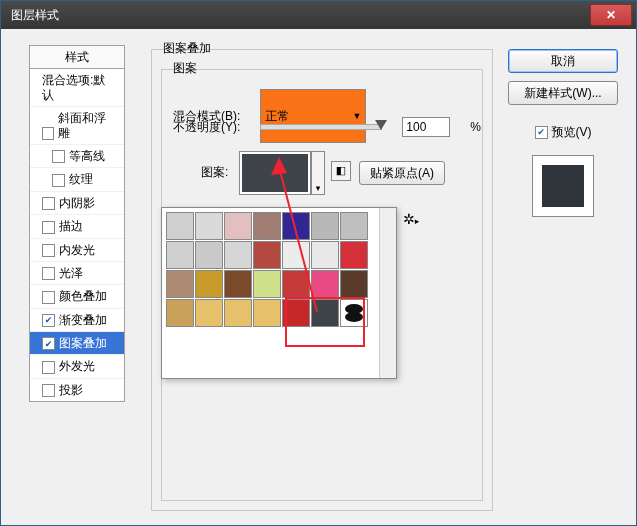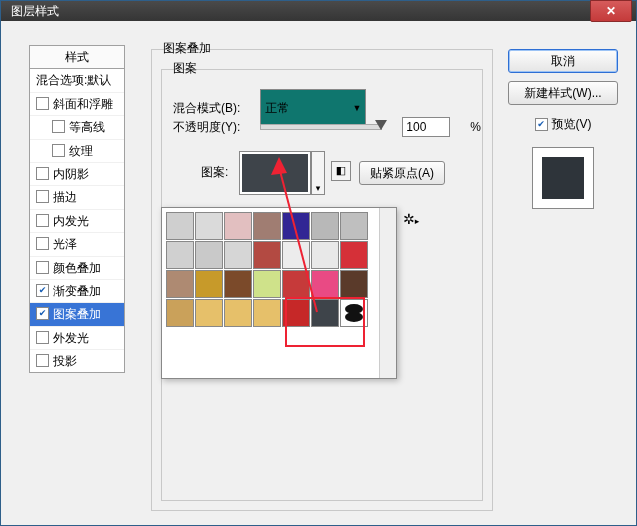--- a/index.html
+++ b/index.html
@@ -1,54 +1,54 @@
 <!DOCTYPE html>
 <html><head>
 <meta charset="utf-8">
 <style>
 body{margin:0;font:12px/1.2 "Microsoft YaHei",SimSun,Arial;background:#fff;user-select:none}
 .window{width:637px;height:526px;border:1px solid #2e5f8a;box-sizing:border-box;background:#f0f0f0;position:relative}
-.titlebar{height:20px;background:linear-gradient(#4a4a4a,#353535);display:flex;align-items:center;padding:0 4px;color:#fff}
+.titlebar{height:28px;background:linear-gradient(#4a4a4a,#353535);display:flex;align-items:center;padding:0 4px;color:#fff}
 .titlebar .ttl{flex:1;padding-left:6px;font-size:12px}
 .close-btn{width:40px;height:20px;background:linear-gradient(#d65b5b,#c43a3a);color:#fff;display:flex;align-items:center;justify-content:center;border:1px solid #8a2a2a;border-radius:0 0 2px 2px;font-weight:bold;font-family:Arial;cursor:pointer}
 .styles-box{position:absolute;top:44px;left:28px;width:96px}
 .styles-box .hdr{border:1px solid #a0a0a0;border-bottom:none;padding:4px 4px;text-align:center;background:#fafafa}
 .styles-list{border:1px solid #a0a0a0;background:#fff}
-.row{padding:4px 6px;display:flex;align-items:flex-start;gap:4px;border-bottom:1px solid #f0f0f0;cursor:pointer}
+.row{padding:4px 12px;display:flex;align-items:flex-end;gap:4px;border-bottom:1px solid #f0f0f0;cursor:pointer}
 .row:last-child{border-bottom:none}
 .row.indent{padding-left:22px}
 .row.sel{background:#3874d6;color:#fff}
 .cb{width:11px;height:11px;border:1px solid #888;background:#fff;display:inline-flex;align-items:center;justify-content:center;font-size:9px;color:#1a5fb4}
 .cb.chk::before{content:"✔"}
 .section-label{position:absolute;top:40px;left:158px;padding:0 4px;z-index:2}
 .section-box{position:absolute;top:48px;left:150px;width:340px;height:460px;border:1px solid #c8c8c8}
 .inner-label{position:absolute;top:60px;left:168px;padding:0 4px;z-index:2}
 .inner-box{position:absolute;top:68px;left:160px;width:320px;height:430px;border:1px solid #c8c8c8}
 .field-row{position:absolute;left:172px;display:flex;align-items:center;gap:20px}
-.combo{border:1px solid #888;background:#0f766e;height:20px;display:flex;align-items:center;padding:8px 4px;min-width:96px;justify-content:space-between;cursor:pointer}
+.combo{border:1px solid #888;background:#f97316;height:20px;display:flex;align-items:center;padding:16px 4px;min-width:96px;justify-content:space-between;cursor:pointer}
 .tri{font-size:9px}
 .slider{width:120px;height:4px;background:#ddd;border:1px solid #aaa;position:relative}
 .slider .thumb{position:absolute;right:-6px;top:-5px;width:0;height:0;border-left:6px solid transparent;border-right:6px solid transparent;border-top:10px solid #555}
 .num{width:40px;height:18px;border:1px solid #888;background:#fff;text-align:left;padding:0 3px;line-height:18px}
 .pattern-label{position:absolute;top:164px;left:200px}
 .pattern-well{position:absolute;top:150px;left:238px;width:70px;height:42px;border:1px solid #888;background:#3e444a;box-shadow:inset 0 0 0 2px #fff;cursor:pointer}
 .pattern-dd{position:absolute;top:150px;left:310px;width:12px;height:42px;border:1px solid #888;background:#f4f4f4;display:flex;align-items:flex-end;justify-content:center;cursor:pointer}
 .snap-icon{position:absolute;top:160px;left:330px;width:18px;height:18px;border:1px solid #888;display:flex;align-items:center;justify-content:center;font-size:11px;background:#f4f4f4;cursor:pointer}
 .snap-btn{position:absolute;top:160px;left:358px;height:22px;padding:0 10px;border:1px solid #888;border-radius:3px;background:linear-gradient(#fdfdfd,#e5e5e5);display:flex;align-items:center;cursor:pointer}
 .picker{position:absolute;top:206px;left:160px;width:236px;height:172px;border:1px solid #888;background:#fff;box-shadow:2px 2px 6px rgba(0,0,0,.25);padding:4px;box-sizing:border-box;overflow:hidden}
 .swatches{display:flex;flex-wrap:wrap;gap:1px}
 .sw{width:28px;height:28px;border:1px solid #888;box-sizing:border-box}
 .picker-scroll{position:absolute;top:0;right:0;width:16px;height:100%;background:#efefef;border-left:1px solid #ccc}
 .picker-gear{position:absolute;top:210px;left:402px;font-size:14px;cursor:pointer}
 .hl-red{position:absolute;top:296px;left:284px;width:76px;height:46px;border:2px solid #e23;z-index:3;pointer-events:none}
 .arrow{position:absolute;top:156px;left:256px;width:80px;height:160px;pointer-events:none;z-index:4}
 .right-col{position:absolute;top:48px;right:18px;width:110px;display:flex;flex-direction:column;gap:8px}
 .btn{height:22px;border:1px solid #888;border-radius:3px;background:linear-gradient(#fdfdfd,#e5e5e5);display:flex;align-items:center;justify-content:center;cursor:pointer}
 .btn.def{border:1px solid #2e6fd4;box-shadow:0 0 0 1px #9cc3f5 inset}
-.prev-row{display:flex;align-items:center;gap:4px;margin-top:4px;justify-content:center}
+.prev-row{display:flex;align-items:center;gap:4px;margin-top:12px;justify-content:center}
 .preview{width:60px;height:60px;margin:8px auto 0;border:1px solid #888;background:#fff;display:flex;align-items:center;justify-content:center}
 .preview .chip{width:42px;height:42px;background:#2e343a}
 </style>
 </head>
 <body>
 
 <div class="window">
   <div class="titlebar">
     <div class="ttl">图层样式</div>
     <div class="close-btn">

